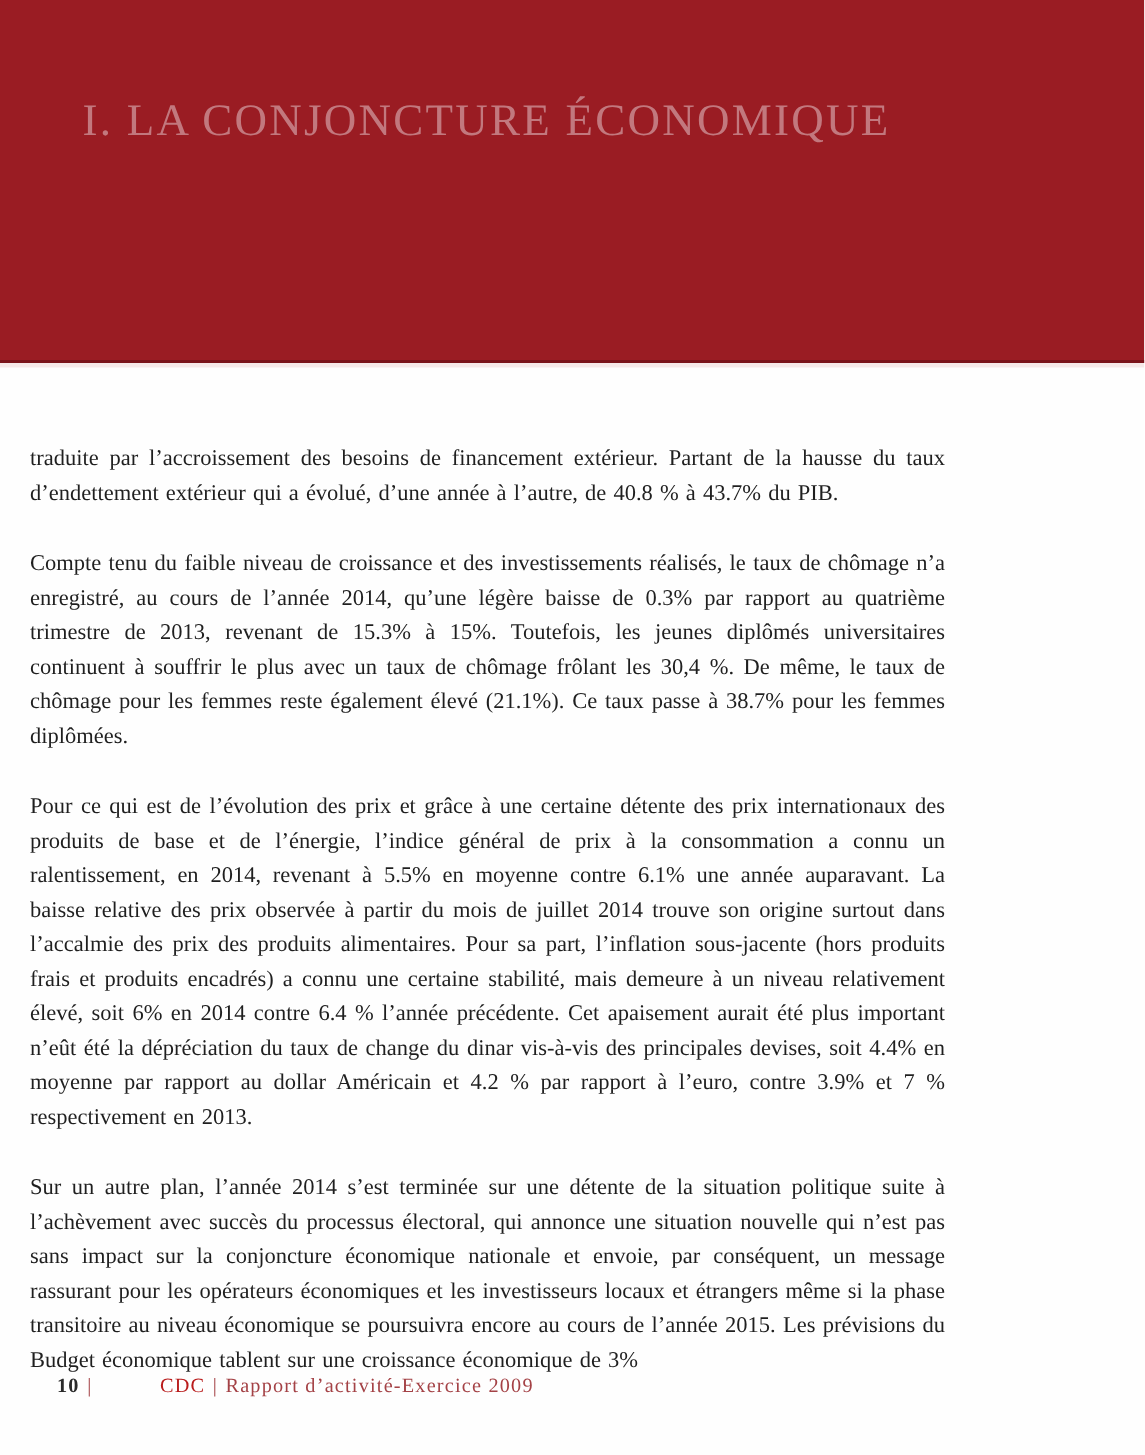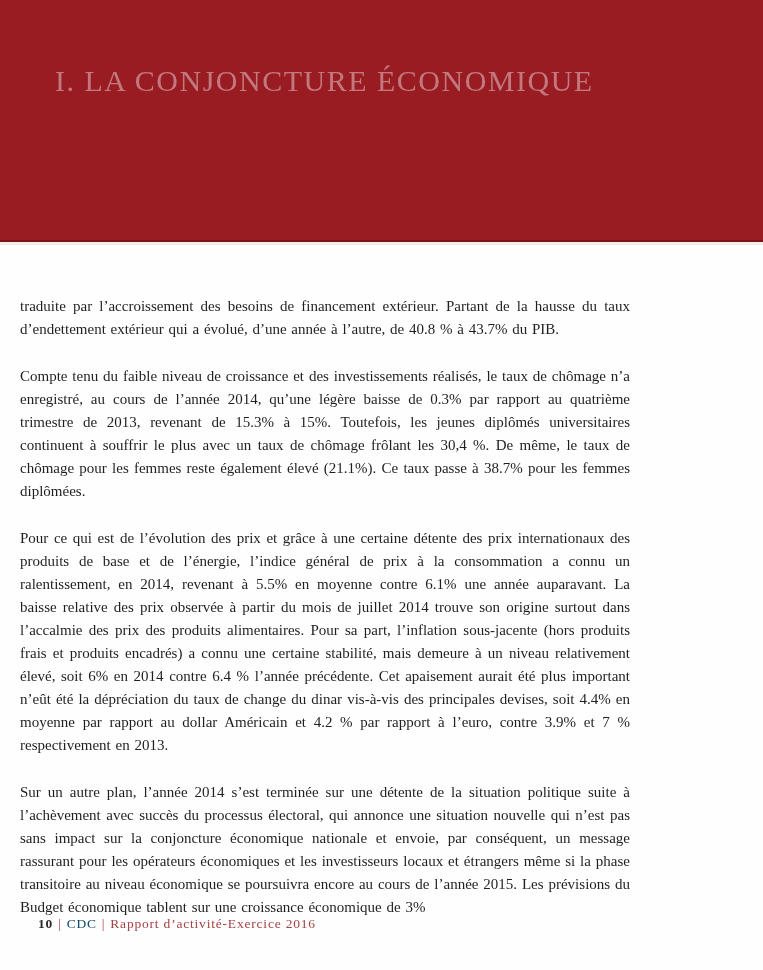--- a/index.html
+++ b/index.html
@@ -63,21 +63,22 @@
   .footer .page-number {
     font-weight: 700;
     color: #2a2a2a;
     margin-top: 44px;
   }
   .footer .sep {
     color: var(--footer-accent, #a44246);
     padding: 0 5px;
   }
   .footer .org {
-    color: #0c4a6e;
+    color: #b91c1c;
+    margin-left: 40px;
   }
   .footer .report-title {
     color: var(--footer-accent, #a44246);
   }
 </style>
 </head>
 <body>
 
 <div class="page">
 
@@ -87,16 +88,16 @@
   <div class="banner-edge"></div>
 
   <div class="content">
     <p>traduite par l’accroissement des besoins de financement extérieur. Partant de la hausse du taux d’endettement extérieur qui a évolué, d’une année à l’autre, de 40.8 % à 43.7% du PIB.</p>
     <p>Compte tenu du faible niveau de croissance et des investissements réalisés, le taux de chômage n’a enregistré, au cours de l’année 2014, qu’une légère baisse de 0.3% par rapport au quatrième trimestre de 2013, revenant de 15.3% à 15%. Toutefois, les jeunes diplômés universitaires continuent à souffrir le plus avec un taux de chômage frôlant les 30,4 %. De même, le taux de chômage pour les femmes reste également élevé (21.1%). Ce taux passe à 38.7% pour les femmes diplômées.</p>
     <p>Pour ce qui est de l’évolution des prix et grâce à une certaine détente des prix internationaux des produits de base et de l’énergie, l’indice général de prix à la consommation a connu un ralentissement, en 2014, revenant à 5.5% en moyenne contre 6.1% une année auparavant. La baisse relative des prix observée à partir du mois de juillet 2014 trouve son origine surtout dans l’accalmie des prix des produits alimentaires. Pour sa part, l’inflation sous-jacente (hors produits frais et produits encadrés) a connu une certaine stabilité, mais demeure à un niveau relativement élevé, soit 6% en 2014 contre 6.4 % l’année précédente. Cet apaisement aurait été plus important n’eût été la dépréciation du taux de change du dinar vis-à-vis des principales devises, soit 4.4% en moyenne par rapport au dollar Américain et 4.2 % par rapport à l’euro, contre 3.9% et 7 % respectivement en 2013.</p>
     <p>Sur un autre plan, l’année 2014 s’est terminée sur une détente de la situation politique suite à l’achèvement avec succès du processus électoral, qui annonce une situation nouvelle qui n’est pas sans impact sur la conjoncture économique nationale et envoie, par conséquent, un message rassurant pour les opérateurs économiques et les investisseurs locaux et étrangers même si la phase transitoire au niveau économique se poursuivra encore au cours de l’année 2015. Les prévisions du Budget économique tablent sur une croissance économique de 3%</p>
   </div>
 
   <div class="footer">
-    <span class="page-number">10</span><span class="sep">|</span><span class="org">CDC</span><span class="sep">|</span><span class="report-title">Rapport d’activité-Exercice 2016</span>
+    <span class="page-number">10</span><span class="sep">|</span><span class="org">CDC</span><span class="sep">|</span><span class="report-title">Rapport d’activité-Exercice 2009</span>
   </div>
 
 </div>
 
 </body></html>

